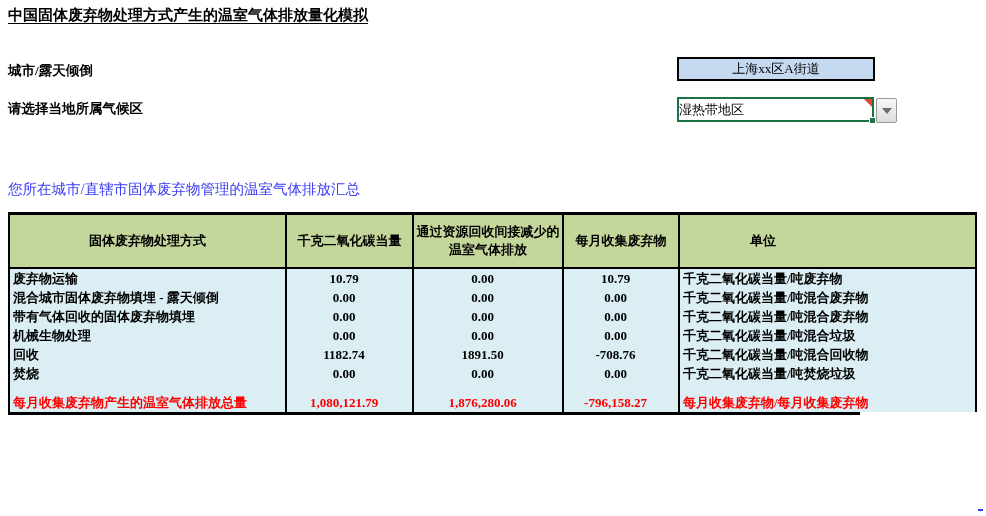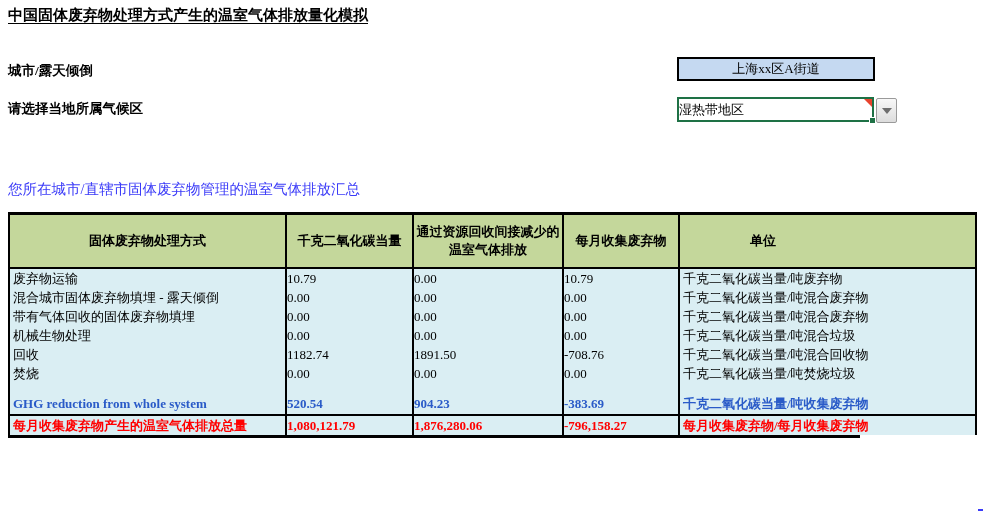--- a/index.html
+++ b/index.html
@@ -62,24 +62,24 @@
   table{border-collapse:collapse;table-layout:fixed;}
   table{border-left:2px solid #000;border-right:2px solid #000;border-top:3px solid #000;}
   th,td{padding:0;overflow:hidden;white-space:nowrap;font-size:13px;}
   th{
     background:#C4D79B;font-weight:bold;text-align:center;
     border-right:2px solid #000;border-bottom:2px solid #000;
     height:52px;white-space:normal;line-height:1.35;
   }
   th.unit-h{text-align:left;padding-left:70px;}
   td{
-    background:#DAEEF3;border-right:2px solid #000;height:19px;
+    background:#DAEEF3;border-right:2px solid #000;height:19px;font-weight:bold;
   }
   td.lbl{text-align:left;padding-left:3px;}
-  td.num{text-align:left;padding-right:11px;}
+  td.num{text-align:center;padding-right:11px;}
   td.unit{text-align:left;padding-left:3px;}
   tr.empty td{height:10px;}
   tr.ghg-row td{
     color:#2A5BC8;font-weight:bold;height:21px;
     border-bottom:2px solid #000;
   }
   tr.total-row td{color:#FF0000;font-weight:bold;height:19px;}
   #partial-bottom{
     position:absolute;left:0;bottom:-3px;width:852px;height:3px;background:#000;
   }
@@ -166,27 +166,20 @@
         <td class="num">0.00</td>
         <td class="unit">千克二氧化碳当量/吨焚烧垃圾</td>
       </tr>
       <tr class="empty">
         <td class="lbl"></td>
         <td class="num"></td>
         <td class="num"></td>
         <td class="num"></td>
         <td class="unit"></td>
       </tr>
-      <tr class="ghg-row">
-        <td class="lbl">GHG reduction from whole system</td>
-        <td class="num">520.54</td>
-        <td class="num">904.23</td>
-        <td class="num">-383.69</td>
-        <td class="unit">千克二氧化碳当量/吨收集废弃物</td>
-      </tr>
       <tr class="total-row">
         <td class="lbl">每月收集废弃物产生的温室气体排放总量</td>
         <td class="num">1,080,121.79</td>
         <td class="num">1,876,280.06</td>
         <td class="num">-796,158.27</td>
         <td class="unit">每月收集废弃物/每月收集废弃物</td>
       </tr>
     </tbody>
   </table>
   <div id="partial-bottom"></div>

